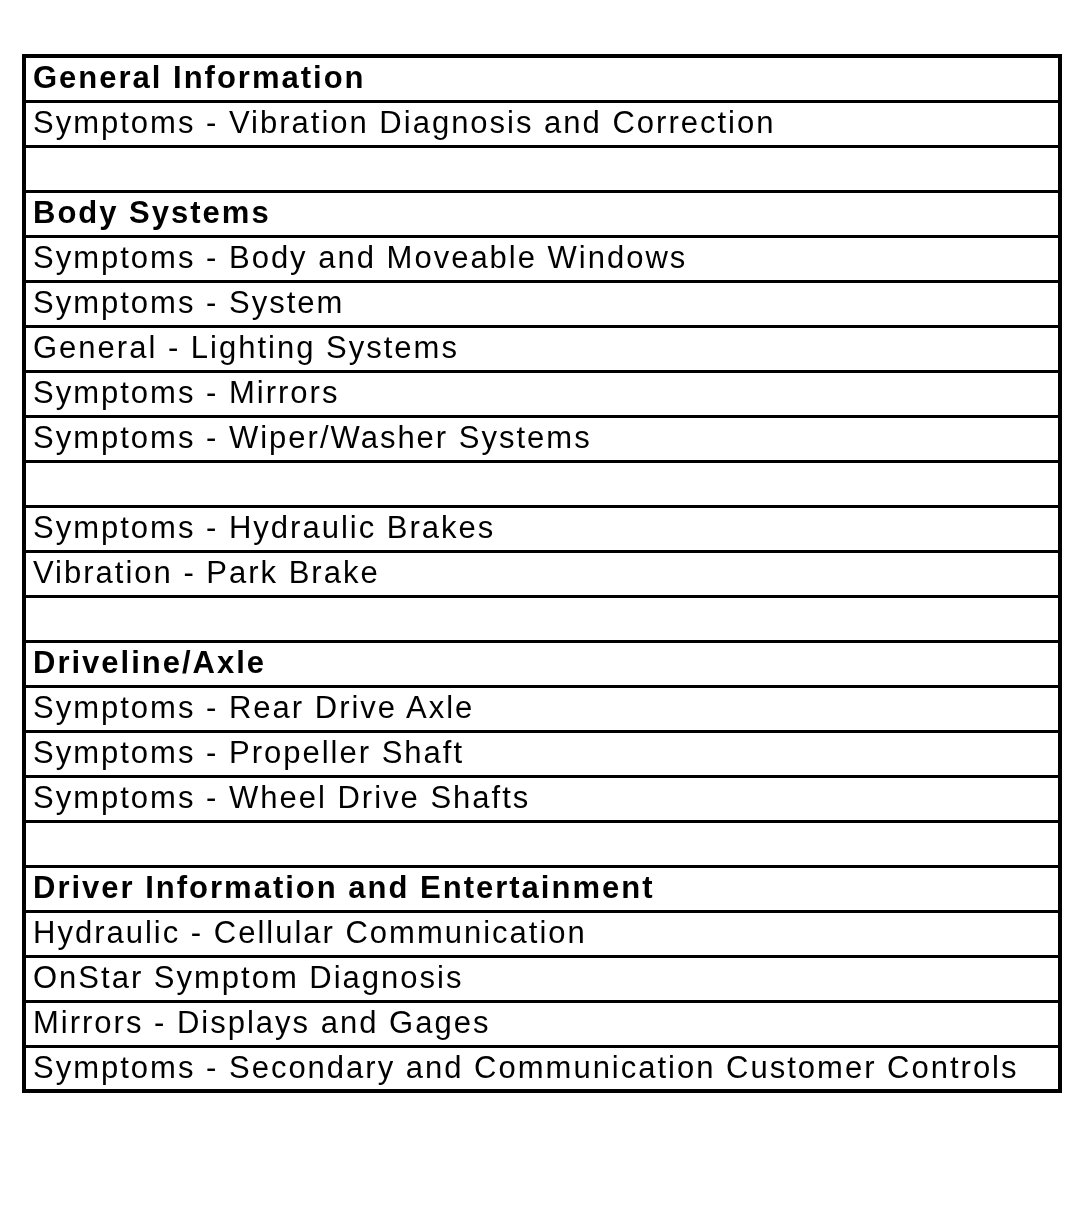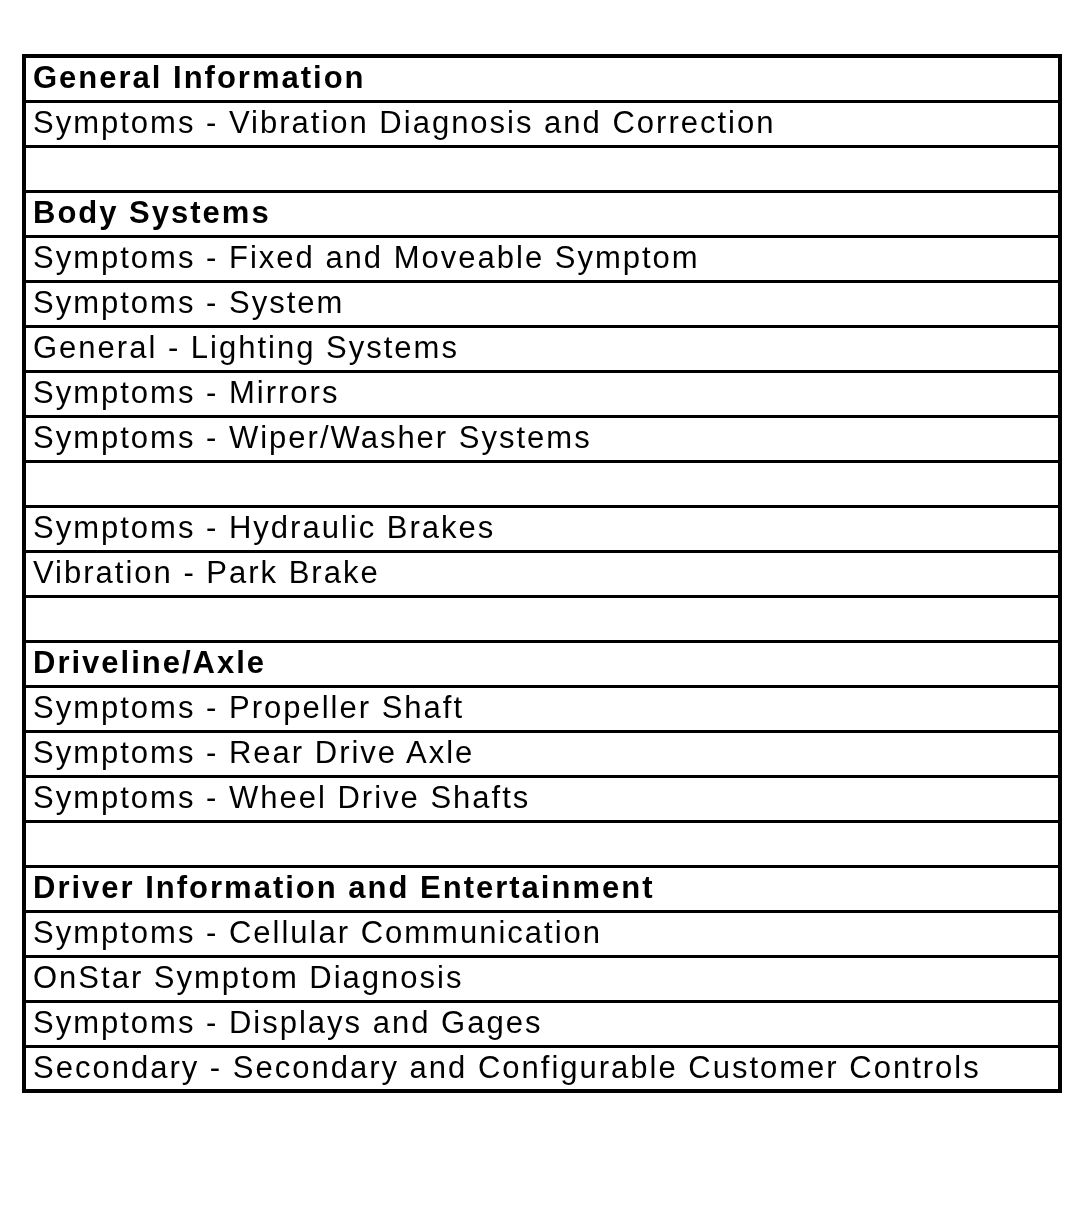--- a/index.html
+++ b/index.html
@@ -57,21 +57,21 @@
         <tr data-kind="item">
           <td>Symptoms - Vibration Diagnosis and Correction</td>
         </tr>
         <tr data-kind="spacer">
           <td></td>
         </tr>
         <tr data-kind="header">
           <td>Body Systems</td>
         </tr>
         <tr data-kind="item">
-          <td>Symptoms - Fixed and Moveable Symptom</td>
+          <td>Symptoms - Body and Moveable Windows</td>
         </tr>
         <tr data-kind="item">
           <td>Symptoms - System</td>
         </tr>
         <tr data-kind="item">
           <td>General - Lighting Systems</td>
         </tr>
         <tr data-kind="item">
           <td>Symptoms - Mirrors</td>
         </tr>
@@ -87,41 +87,41 @@
         <tr data-kind="item">
           <td>Vibration - Park Brake</td>
         </tr>
         <tr data-kind="spacer">
           <td></td>
         </tr>
         <tr data-kind="header">
           <td>Driveline/Axle</td>
         </tr>
         <tr data-kind="item">
-          <td>Symptoms - Propeller Shaft</td>
+          <td>Symptoms - Rear Drive Axle</td>
         </tr>
         <tr data-kind="item">
-          <td>Symptoms - Rear Drive Axle</td>
+          <td>Symptoms - Propeller Shaft</td>
         </tr>
         <tr data-kind="item">
           <td>Symptoms - Wheel Drive Shafts</td>
         </tr>
         <tr data-kind="spacer">
           <td></td>
         </tr>
         <tr data-kind="header">
           <td>Driver Information and Entertainment</td>
         </tr>
         <tr data-kind="item">
-          <td>Symptoms - Cellular Communication</td>
+          <td>Hydraulic - Cellular Communication</td>
         </tr>
         <tr data-kind="item">
           <td>OnStar Symptom Diagnosis</td>
         </tr>
         <tr data-kind="item">
-          <td>Symptoms - Displays and Gages</td>
+          <td>Mirrors - Displays and Gages</td>
         </tr>
         <tr data-kind="item">
-          <td>Secondary - Secondary and Configurable Customer Controls</td>
+          <td>Symptoms - Secondary and Communication Customer Controls</td>
         </tr>
       </tbody>
   </table>
 </div>
 
 </body></html>

